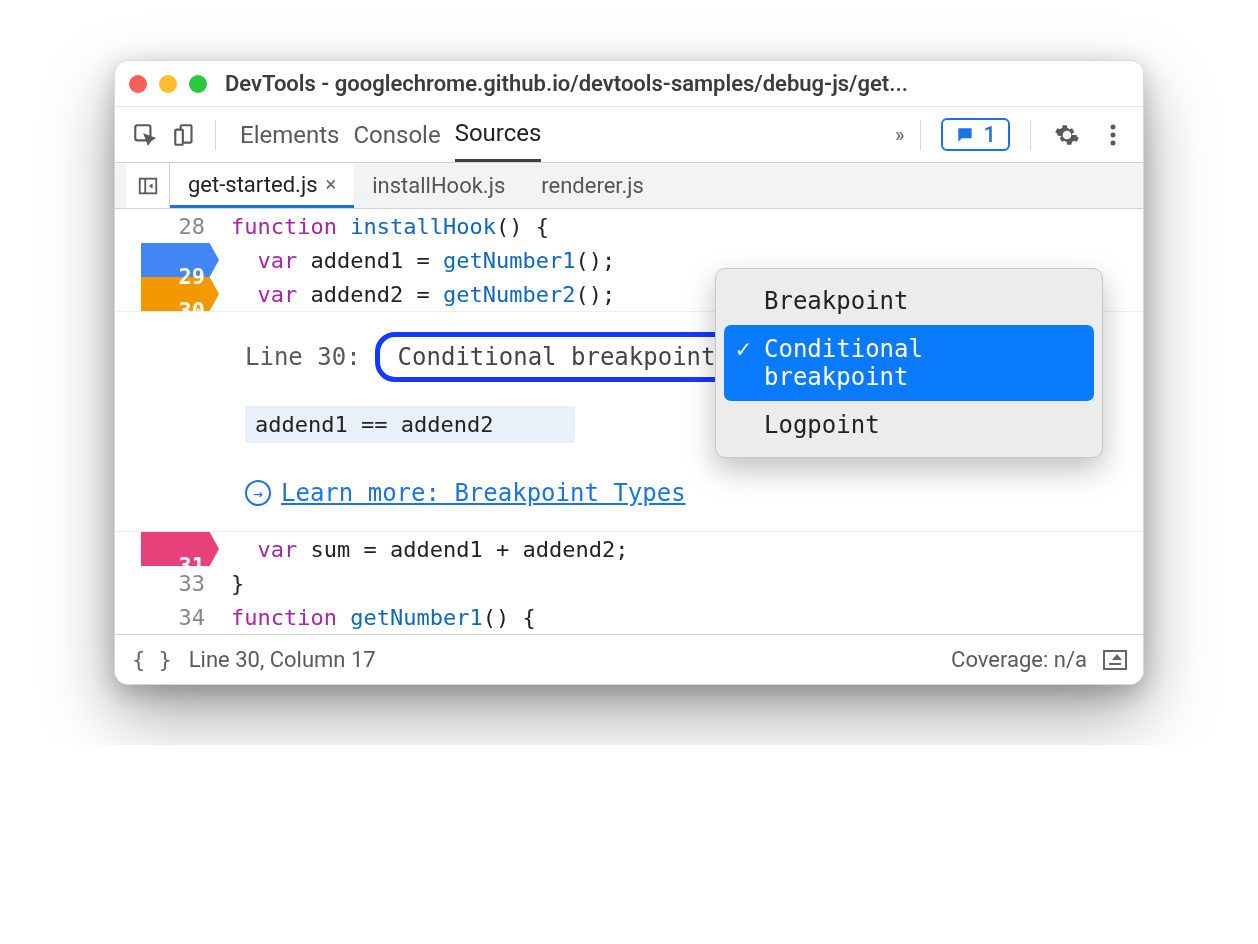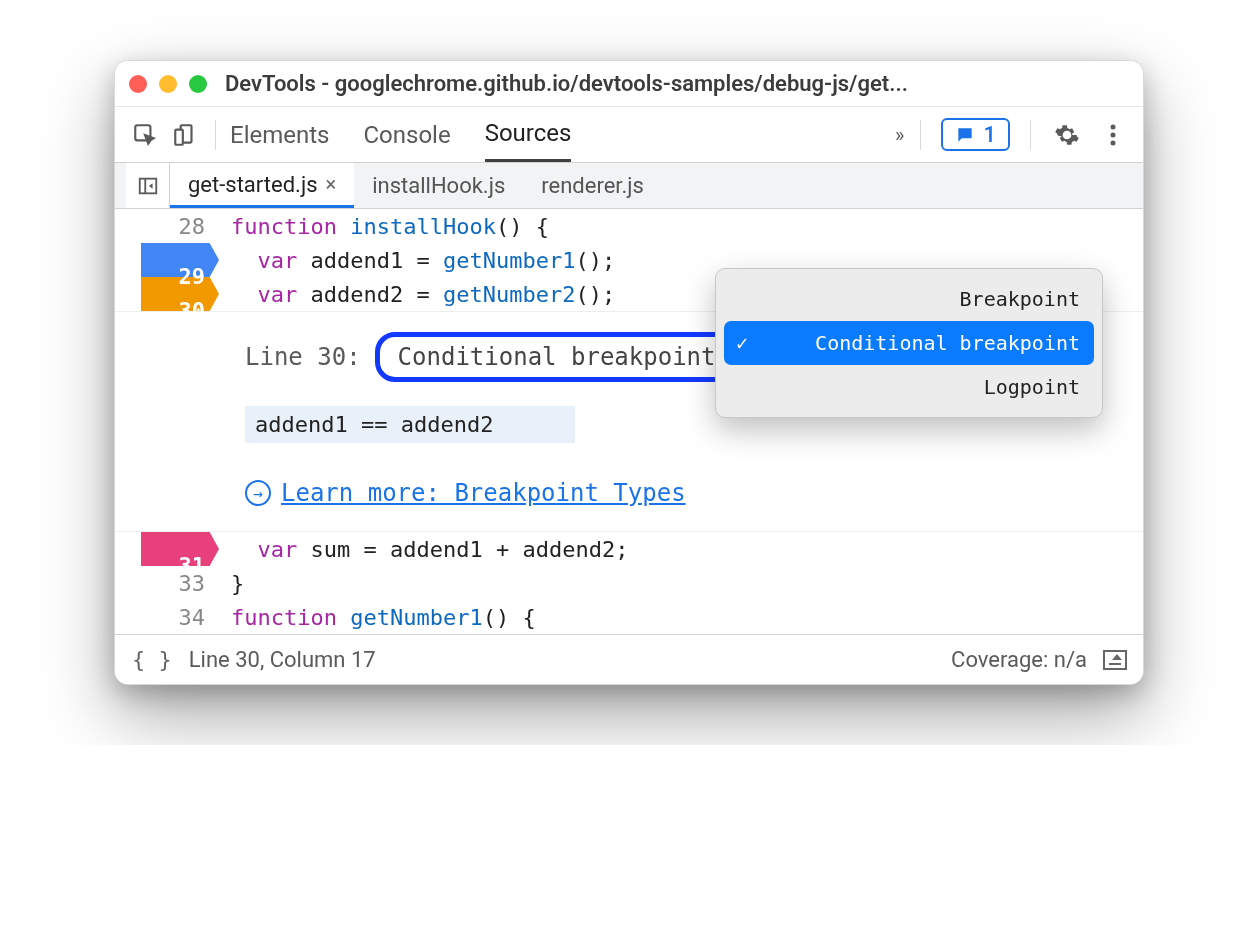--- a/index.html
+++ b/index.html
@@ -39,21 +39,21 @@
     display: flex;
     align-items: center;
     height: 56px;
     padding: 0 14px;
     border-bottom: 1px solid #d2d2d2;
     background: #fff;
     gap: 8px;
   }
   .tb-icon { width: 32px; height: 32px; display:flex; align-items:center; justify-content:center; color:#5a5a5a; }
   .tb-sep { width:1px; height:30px; background:#d8d8d8; margin:0 6px; }
-  .tab-panel { display:flex; align-items:flex-end; gap: 34px; font-size: 24px; color:#5a5a5a; height:100%; }
+  .tab-panel { display:flex; align-items:flex-end; gap: 14px; font-size: 24px; color:#5a5a5a; height:100%; margin-left:10px; }
   .panel-tab { height:100%; display:flex; align-items:center; cursor:pointer; }
   .panel-tab.active { color:#222; border-bottom:3px solid #404040; font-weight:400; }
   .toolbar-right { margin-left:auto; display:flex; align-items:center; gap:14px; }
   .chevrons { font-size:20px; color:#5a5a5a; letter-spacing:-4px; }
   .msg-badge { display:flex; align-items:center; gap:8px; border:2px solid #1a73e8; border-radius:6px; padding:2px 12px; color:#1a73e8; font-size:22px; font-weight:500; }
   
   .filetabs {
     display:flex; align-items:center; height:46px; border-bottom:1px solid #d2d2d2; background:#f1f3f4;padding-left:11px;
   }
   .navpane { width:44px; height:100%; display:flex; align-items:center; justify-content:center; border-right:1px solid #d2d2d2; background:#fff;}
@@ -88,21 +88,21 @@
   .tri-down { font-size:14px; color:#666; }
   .bp-input { margin-top:24px; background:#e8f0fa; padding:6px 10px; width:330px; font-family:Menlo,monospace; font-size:22px; color:#222; }
   .learn { margin-top:36px; display:flex; align-items:center; gap:10px; color:#1a73e8; font-size:24px; }
   .learn a { color:#1a73e8; text-decoration:underline; }
   .arrow-circle { width:26px; height:26px; border:2.5px solid #1a73e8; border-radius:50%; display:flex; align-items:center; justify-content:center; font-size:16px; }
   
   .dropdown {
     position:absolute; top:-44px; left:600px; width:388px; background:#ececec; border:1px solid #c7c7c7; border-radius:10px;
     box-shadow:0 12px 30px rgba(0,0,0,0.25); padding:8px; z-index:50;
   }
-  .dd-item { padding:10px 14px 10px 40px; font-size:20px; color:#222; border-radius:7px; cursor:pointer; position:relative;text-align:right; }
+  .dd-item { padding:10px 14px 10px 40px; font-size:24px; color:#222; border-radius:7px; cursor:pointer; position:relative; }
   .dd-item.selected { background:#0a7bff; color:#fff; }
   .dd-item.selected::before { content:"✓"; position:absolute; left:12px; }
   
   .statusbar { display:flex; align-items:center; height:50px; border-top:1px solid #d2d2d2; padding:0 16px; font-size:22px; color:#5a5a5a; background:#fff; }
   .braces { font-family:Menlo,monospace; font-size:22px; color:#666; margin-right:16px; border:1px solid transparent; }
   .status-right { margin-left:auto; display:flex; align-items:center; gap:16px; }
   .drawer-icon { width:24px; height:20px; border:2px solid #666; position:relative; }
   .drawer-icon::before { content:""; position:absolute; left:4px; right:4px; bottom:3px; height:2px; background:#666; }
   .drawer-icon::after { content:""; position:absolute; left:7px; top:2px; border-left:5px solid transparent; border-right:5px solid transparent; border-bottom:6px solid #666; }
 </style>

